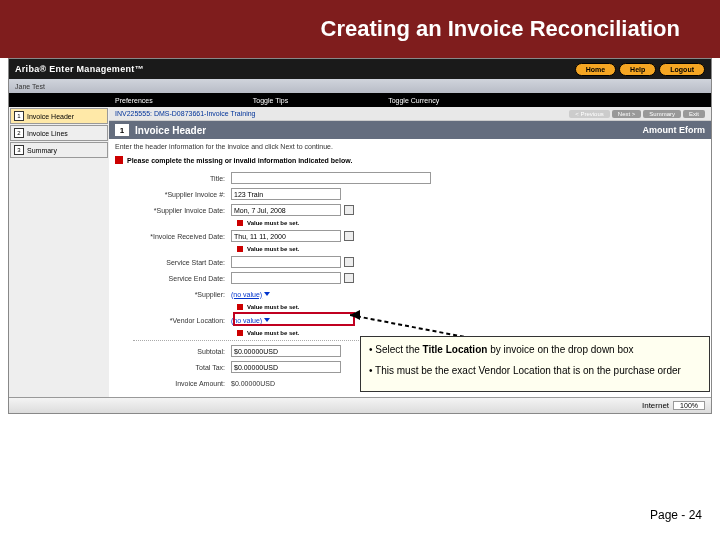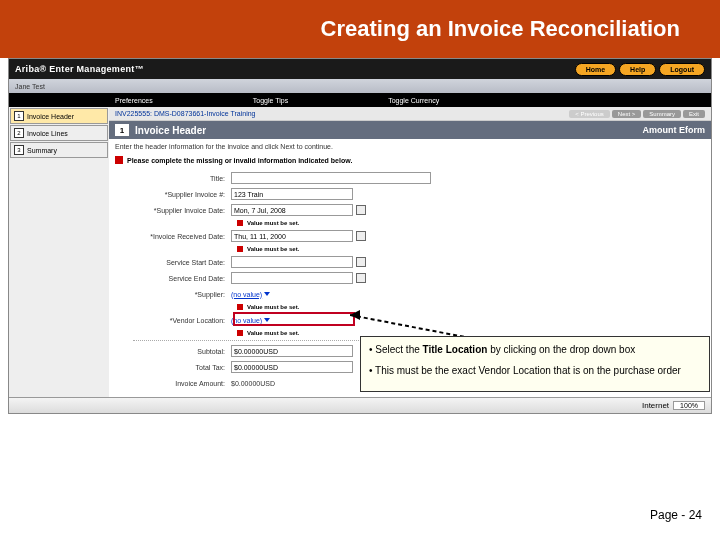--- a/index.html
+++ b/index.html
@@ -1,17 +1,17 @@
 <!DOCTYPE html>
 <html><head>
 <meta charset="utf-8">
 <style>
   * { box-sizing: border-box; margin: 0; padding: 0; }
   body { width: 720px; height: 540px; font-family: Arial, sans-serif; background: #fff; overflow: hidden; position: relative; }
-  .title-bar { background: #c2410c; height: 58px; display: flex; align-items: center; justify-content: flex-end; padding-right: 40px; }
+  .title-bar { background: #7f1d1d; height: 58px; display: flex; align-items: center; justify-content: flex-end; padding-right: 40px; }
   .title-bar h1 { color: #fff; font-size: 22px; font-weight: bold; }
   .app-wrap { position: absolute; top: 58px; left: 8px; right: 8px; border: 1px solid #888; background: #fff; font-size: 8px; }
   .ariba-bar { background: #1a1a1a; height: 20px; display: flex; align-items: center; padding: 0 6px; }
   .ariba-logo { color: #fff; font-size: 9px; font-weight: bold; letter-spacing: 0.3px; }
   .ariba-btns { margin-left: auto; display: flex; gap: 3px; }
   .pill { background: #f5a623; color: #000; font-size: 7px; font-weight: bold; padding: 2px 10px; border-radius: 8px; border: 1px solid #000; }
   .user-bar { background: linear-gradient(#d0d4dc,#b8bcc6); height: 14px; display: flex; align-items: center; padding: 0 6px; font-size: 7px; color: #333; }
   .nav-dark { background: #000; height: 14px; display: flex; align-items: center; color: #fff; font-size: 7px; padding: 0 6px; gap: 100px; }
   .nav-dark span { flex: 0 0 auto; }
   .spacer { flex: 1; }
@@ -27,21 +27,21 @@
   .wiz-btn.disabled { background: #ccc; }
   .header-row { background: #646d7e; color: #fff; height: 18px; display: flex; align-items: center; padding: 0 6px; font-size: 10px; font-weight: bold; }
   .header-row .step-box { background: #fff; color: #000; width: 14px; height: 12px; display: inline-flex; align-items: center; justify-content: center; margin-right: 6px; font-size: 8px; }
   .header-row .ef { margin-left: auto; font-size: 9px; }
   .instruct { font-size: 7px; padding: 4px 6px; color: #333; }
   .error-row { font-size: 7px; color: #000; padding: 2px 6px; display: flex; align-items: center; }
   .err-ico { display: inline-block; width: 8px; height: 8px; background: #c00; margin-right: 4px; }
   .form-area { padding: 4px 12px; }
   .field { display: flex; align-items: center; height: 16px; font-size: 7px; color: #333; }
   .field .lbl { width: 110px; text-align: right; padding-right: 6px; }
-  .txt-input { border: 1px solid #999; height: 12px; width: 122px; font-size: 7px; padding: 0 2px; background: #fff; }
+  .txt-input { border: 1px solid #999; height: 12px; width: 110px; font-size: 7px; padding: 0 2px; background: #fff; }
   .cal-ico { display: inline-block; width: 10px; height: 10px; border: 1px solid #666; background: #eee; margin-left: 3px; vertical-align: middle; }
   .err-msg { font-size: 6px; color: #000; display: flex; align-items: center; margin-left: 116px; height: 10px; }
   .err-msg .err-ico { width: 6px; height: 6px; }
   .dd-val { color: #0033cc; font-size: 7px; text-decoration: underline; }
   .dd-wrap { display: inline-flex; align-items: center; }
   .dd-arrow { display:inline-block; width:0; height:0; border-left:3px solid transparent; border-right:3px solid transparent; border-top:4px solid #0033cc; margin-left:2px; }
   .highlight-box { position: absolute; border: 2px solid #c00020; width: 122px; height: 14px; }
   .note-box { position: absolute; right: 10px; top: 336px; width: 350px; background: #fffff0; border: 1px solid #333; font-size: 10px; padding: 6px 8px; line-height: 1.3; }
   .note-box p { margin-bottom: 8px; }
   .arrow-svg { position: absolute; pointer-events: none; }
@@ -203,18 +203,18 @@
   </div>
 </div>
 
 <svg class="arrow-svg" style="left:350px; top:310px; width:130px; height:30px;">
   <line x1="0" y1="5" x2="120" y2="28" stroke="#000" stroke-width="2" stroke-dasharray="4,3"></line>
   <polygon points="0,5 10,0 10,10" fill="#000"></polygon>
 </svg>
 
 <div class="note-box">
   <p>
-    <span>• Select the </span><b>Title Location</b><span> by clicking on the drop down box</span>
+    <span>• Select the </span><b>Title Location</b><span> by invoice on the drop down box</span>
   </p>
   <p>• This must be the exact Vendor Location that is on the purchase order</p>
 </div>
 
 <div class="footer">Page - 24</div>
 
 </body></html>

